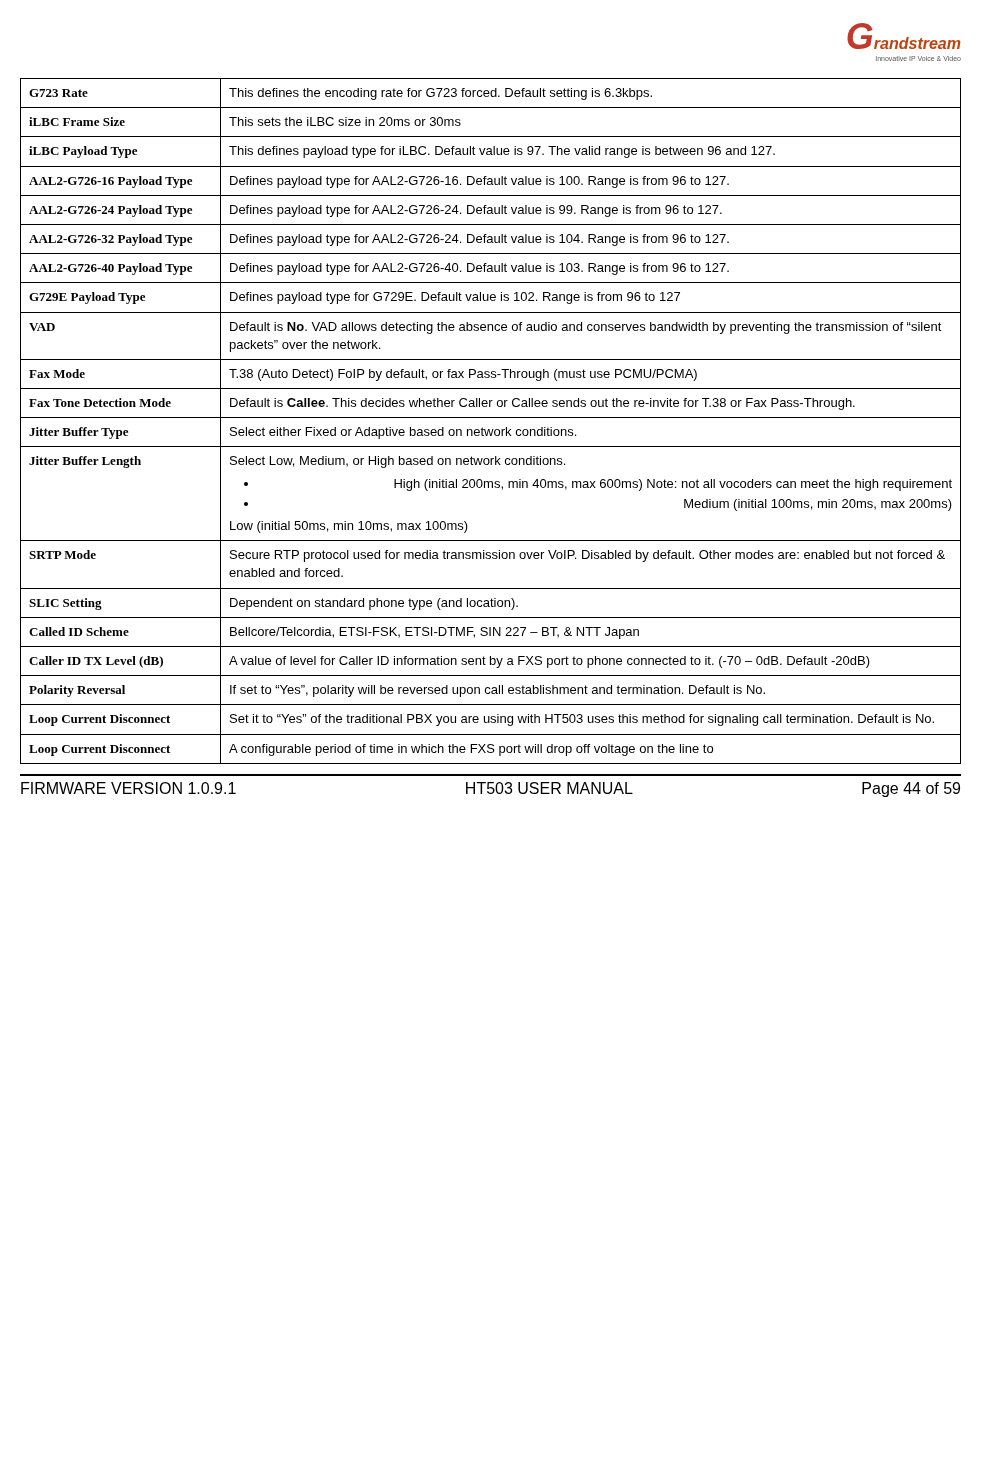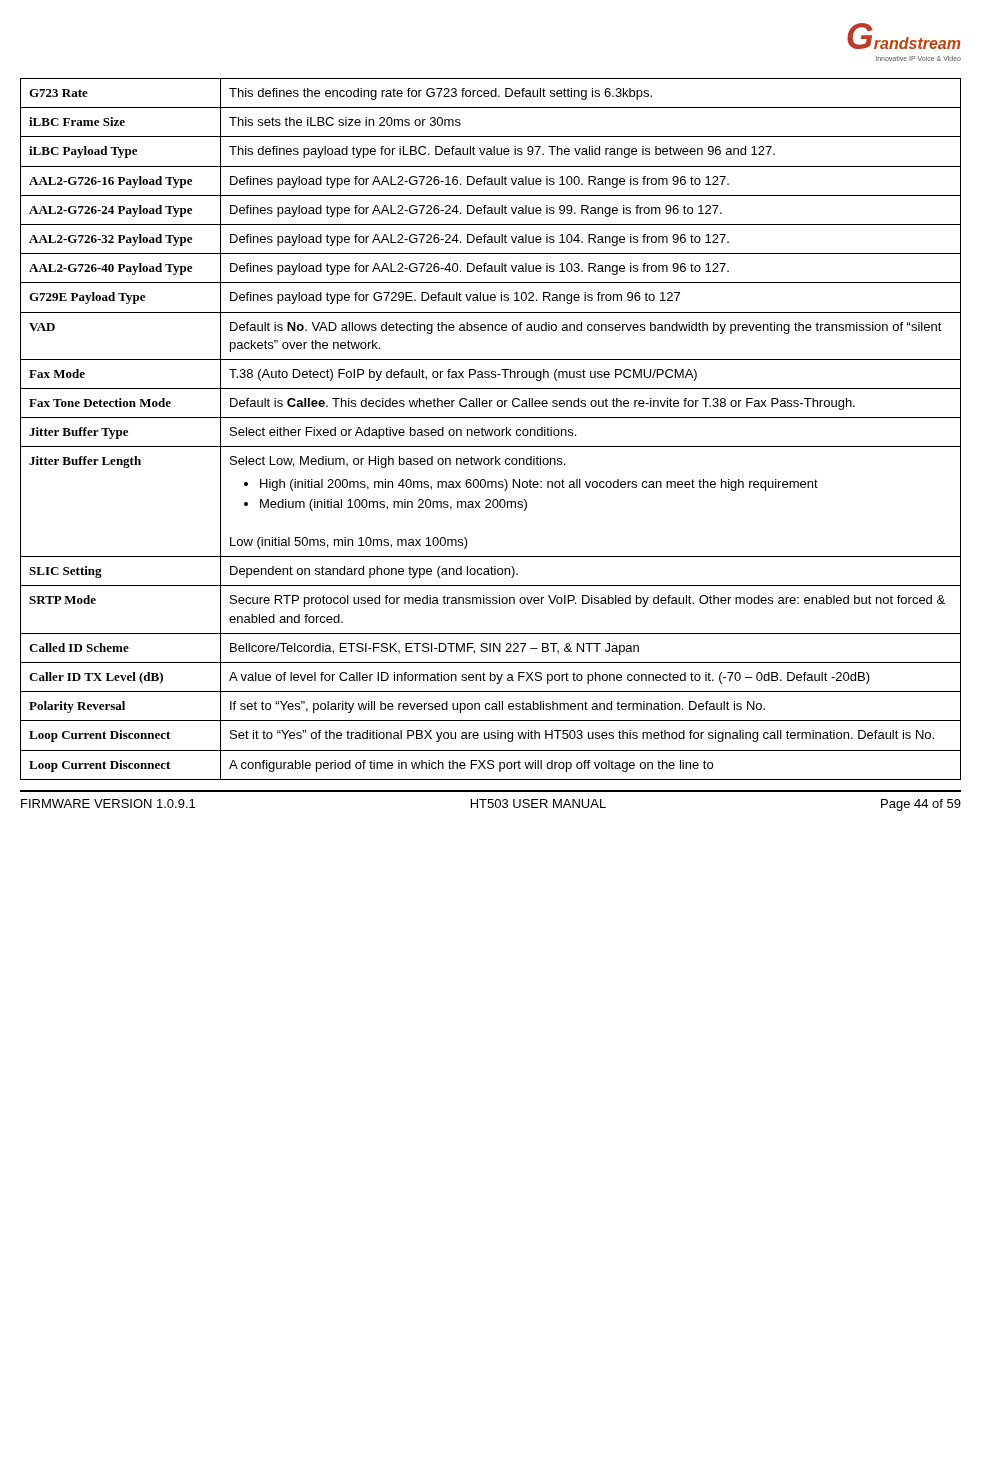--- a/index.html
+++ b/index.html
@@ -64,28 +64,29 @@
     }
     .footer {
       display: flex;
       justify-content: space-between;
       align-items: center;
       border-top: 2px solid #000;
       margin-top: 10px;
       padding-top: 4px;
     }
     .footer-left, .footer-center, .footer-right {
-      font-size: 13px;
+      font-size: 16px;
       text-align: right;
     }
     ul.bullet-list {
       list-style: disc;
       margin-left: 30px;
       margin-top: 4px;
-      margin-bottom: 20px;
+      margin-bottom: 4px;
+      text-align: right;
     }
     ul.bullet-list li {
       margin-bottom: 2px;
     }
     b { font-weight: bold; }
   </style>
 </head>
 <body>
 
 <div class="page-container">
@@ -151,26 +152,26 @@
           <td>Select either Fixed or Adaptive based on network conditions.</td>
         </tr>
         <tr>
           <td>Jitter Buffer Length</td>
           <td>Select Low, Medium, or High based on network conditions.<ul class="bullet-list">
               <li>High (initial 200ms, min 40ms, max 600ms) Note: not all vocoders can meet the high requirement</li>
               <li>Medium (initial 100ms, min 20ms, max 200ms)</li>
             </ul>Low (initial 50ms, min 10ms, max 100ms)</td>
         </tr>
         <tr>
+          <td>SRTP Mode</td>
+          <td>Secure RTP protocol used for media transmission over VoIP.  Disabled by default.  Other modes are: enabled but not forced &amp; enabled and forced.</td>
+        </tr>
+        <tr>
           <td>SLIC Setting</td>
           <td>Dependent on standard phone type (and location).</td>
-        </tr>
-        <tr>
-          <td>SRTP Mode</td>
-          <td>Secure RTP protocol used for media transmission over VoIP.  Disabled by default.  Other modes are: enabled but not forced &amp; enabled and forced.</td>
         </tr>
         <tr>
           <td>Called ID Scheme</td>
           <td> Bellcore/Telcordia, ETSI-FSK, ETSI-DTMF, SIN 227 – BT, &amp; NTT Japan</td>
         </tr>
         <tr>
           <td>Caller ID TX Level (dB)</td>
           <td>A value of level for Caller ID information sent by a FXS port  to phone connected to it.  (-70 – 0dB.  Default -20dB)</td>
         </tr>
         <tr>

